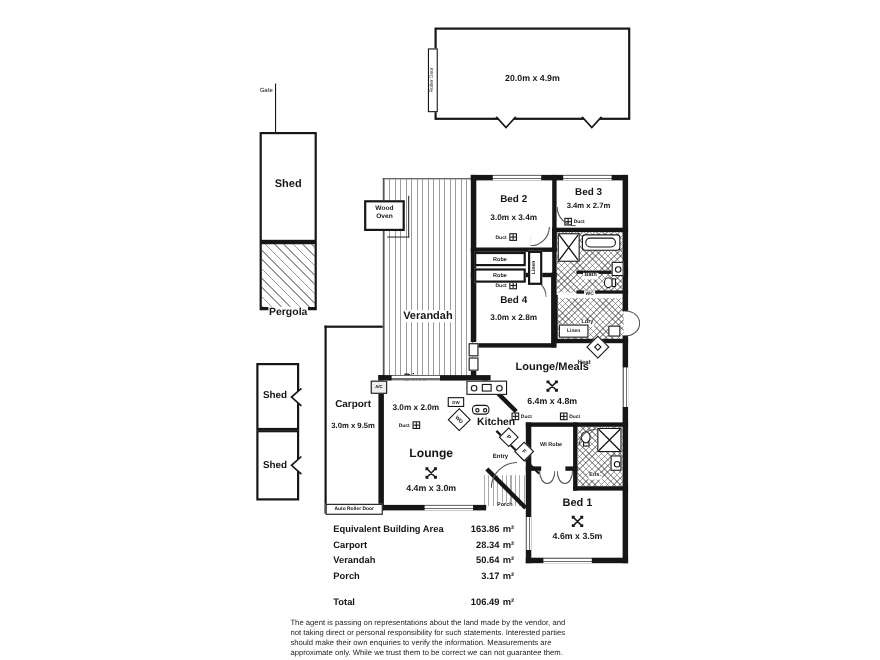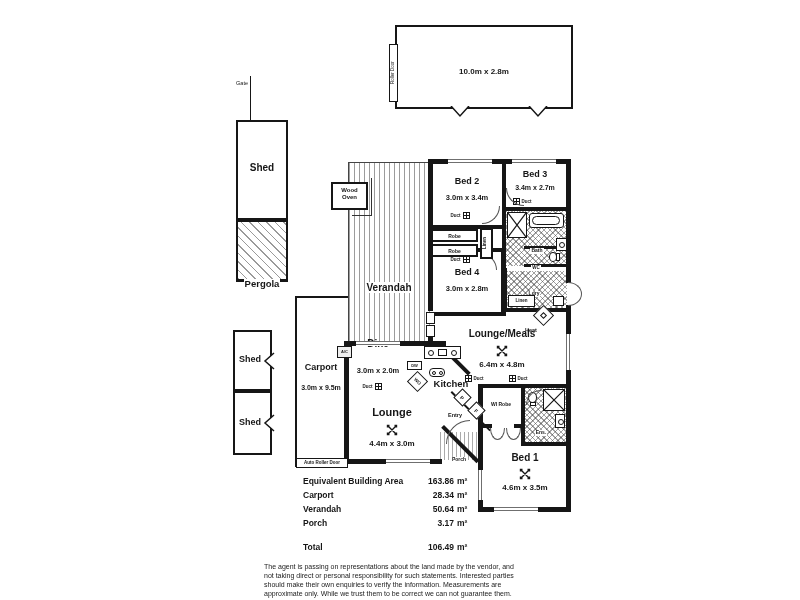--- a/index.html
+++ b/index.html
@@ -44,21 +44,21 @@
   .tbl-u{width:17px;text-align:left;padding-left:3px;}
   .disc{font-size:7px;line-height:9px;color:#222;}
 </style>
 </head>
 <body>
 
 <div class="stage">
 
 
   <div class="a b2" style="left:395px;top:25px;width:178px;height:84px;"></div>
-  <div class="a lb" style="left:395px;top:68px;width:178px;font-size:8px;">10.0m x 2.8m</div>
+  <div class="a lb" style="left:395px;top:68px;width:178px;font-size:8px;">20.0m x 4.9m</div>
   <div class="a b1 vtext z3" style="left:389px;top:44px;width:9px;height:58px;font-size:4.5px;">Roller Door</div>
   <svg class="a z3" style="left:450px;top:106px;" width="20" height="12">
       <path d="M1,0 L10,10 L19,0" fill="#fff" stroke="#161616" stroke-width="1.5"></path>
     </svg>
   <svg class="a z3" style="left:528px;top:106px;" width="20" height="12">
       <path d="M1,0 L10,10 L19,0" fill="#fff" stroke="#161616" stroke-width="1.5"></path>
     </svg>
 
   <div class="a" style="left:250px;top:76px;width:1px;height:44px;background:#161616;"></div>
   <div class="a" style="left:226px;top:80px;width:22px;font-size:5.5px;text-align:right;">Gate</div>

